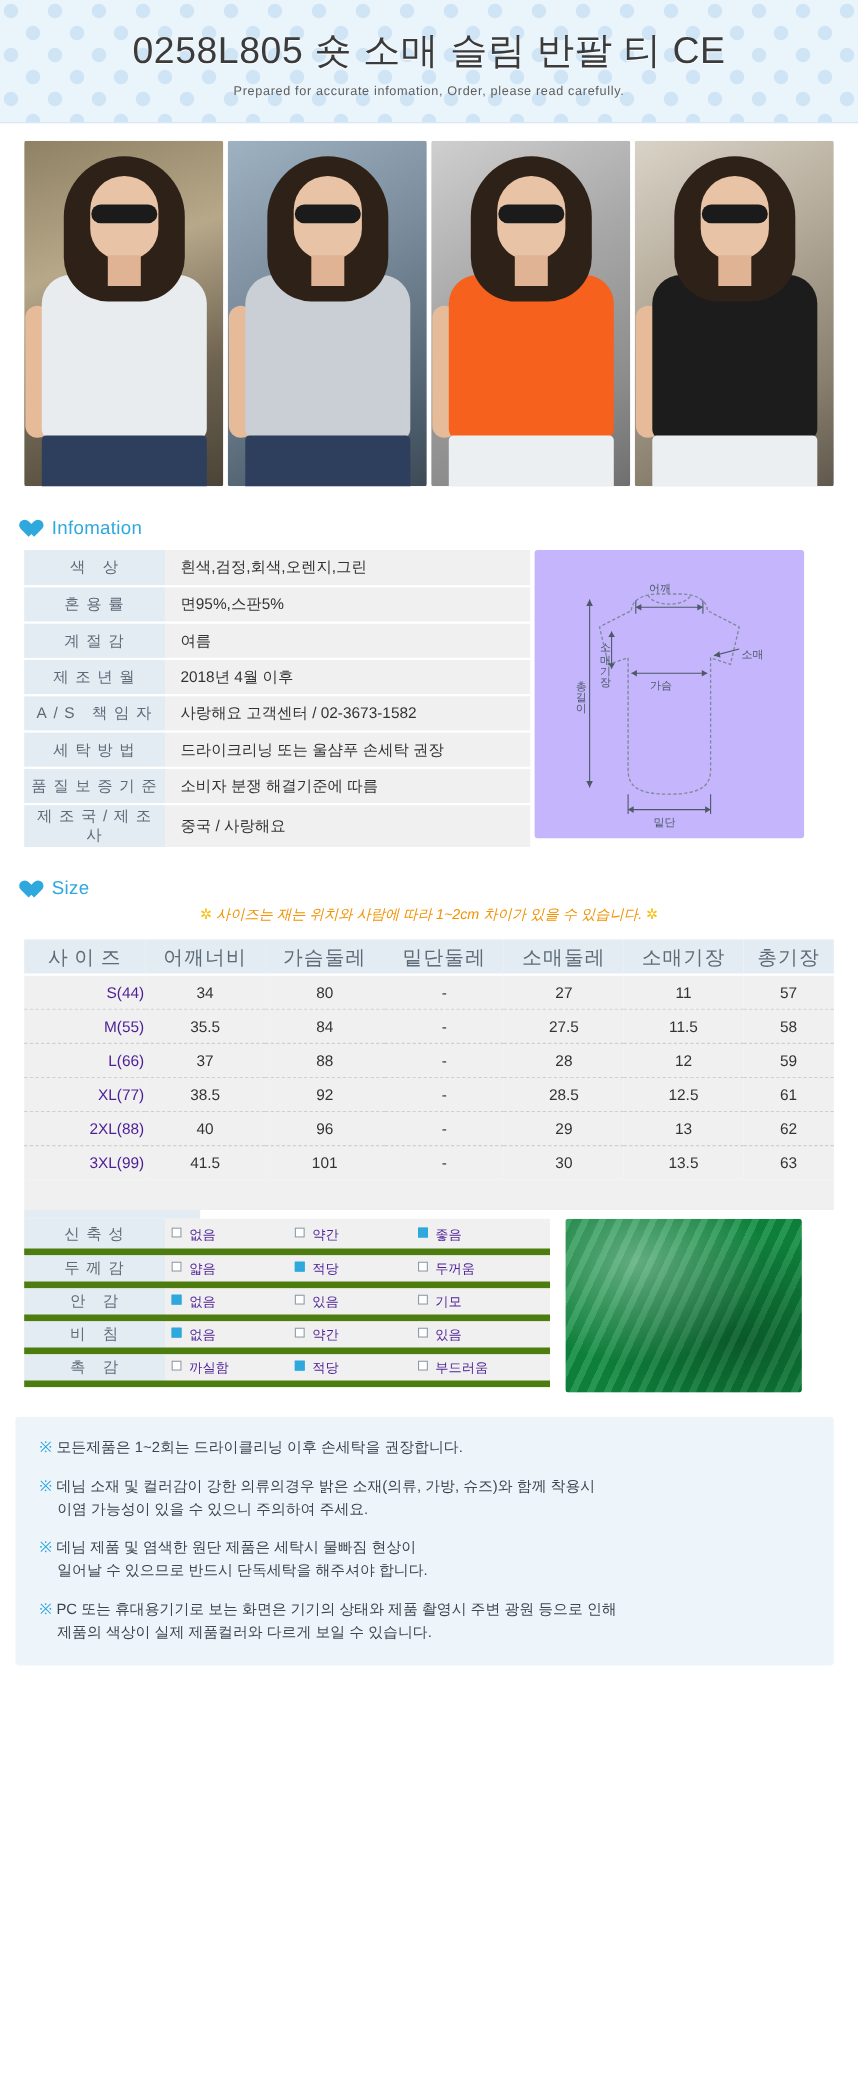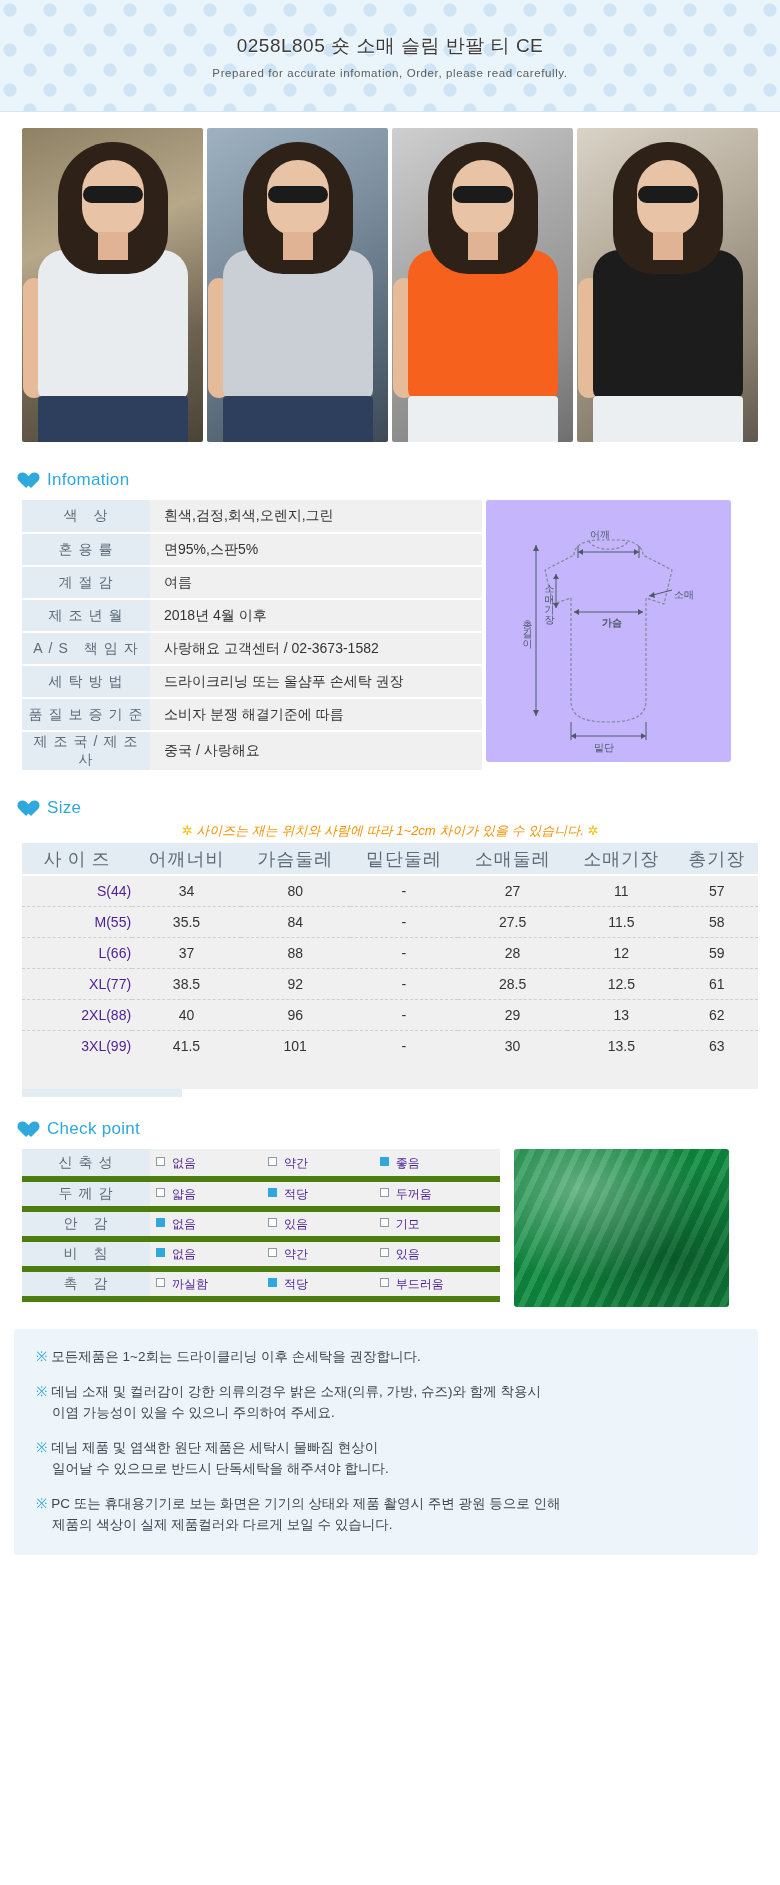--- a/index.html
+++ b/index.html
@@ -20,21 +20,21 @@
       radial-gradient(circle at 30px 30px, #cfe4f5 6px, transparent 7px),
       #eaf4fb;
     background-size: 40px 40px, 40px 40px, 100% 100%;
     border-bottom: 1px solid #d5e7f4;
     display: flex;
     flex-direction: column;
     align-items: center;
     justify-content: center;
   }
   .header-title {
-    font-size: 19px;
+    font-size: 34px;
     color: #3b3b3b;
     letter-spacing: 0.5px;
     font-weight: normal;
     margin: 0 0 8px 0;
     text-shadow: 0 1px 0 #fff;
   }
   .header-sub {
     font-size: 11.5px;
     color: #5e5e5e;
     letter-spacing: 0.6px;
@@ -111,21 +111,21 @@
   }
   .diagram {
     width: 245px; height: 262px; background: #c4b5fd; border-radius: 3px;
     position: relative; flex: none;
   }
   .diagram svg { position: absolute; inset: 0; }
   .dlabel { position: absolute; font-size: 10px; color: #4d5a66; }
 
   
   .size-note {
-    text-align: center; font-size: 13px; color: #f29100; margin: -6px 0 3px 0;
+    text-align: center; font-size: 13px; color: #f29100; margin: -6px 0 14px 0;
     font-style: italic;
   }
   .size-note .flower { color: #fbbd08; font-style: normal; }
   table.size { border-collapse: collapse; width: 736px; margin: 0 22px; }
   table.size th {
     background: #e4ecf3; color: #5d6b78; font-weight: normal; font-size: 18px;
     height: 32px; border-bottom: 2px solid #fff; letter-spacing: 1px;
   }
   table.size th:first-child { letter-spacing: 6px; padding-left:6px; }
   table.size td {
@@ -303,21 +303,21 @@
         <polygon points="50,216 47,210 53,210" fill="#4d5a66"></polygon>
 
         <line x1="85" y1="236" x2="160" y2="236" stroke="#4d5a66" stroke-width="1"></line>
         <polygon points="85,236 90,233 90,239" fill="#4d5a66"></polygon>
         <polygon points="160,236 155,233 155,239" fill="#4d5a66"></polygon>
         <line x1="85" y1="222" x2="85" y2="240" stroke="#4d5a66" stroke-width="1"></line>
         <line x1="160" y1="222" x2="160" y2="240" stroke="#4d5a66" stroke-width="1"></line>
       </svg>
       <span class="dlabel" style="left:104px; top:28px;">어깨</span>
       <span class="dlabel" style="left:56px; top:78px; writing-mode: vertical-rl;">소매기장</span>
-      <span class="dlabel" style="left:116px; top:116px;font-weight:bold;">가슴</span>
+      <span class="dlabel" style="left:105px; top:116px;">가슴</span>
       <span class="dlabel" style="left:188px; top:88px;">소매</span>
       <span class="dlabel" style="left:34px; top:112px; writing-mode: vertical-rl;">총길이</span>
       <span class="dlabel" style="left:108px; top:241px;">밑단</span>
     </div>
   </div>
 
   <div class="sec-head" style="margin-top:26px;">
     <span class="heart"></span>
     <span class="sec-title">Size</span>
   </div>
@@ -392,24 +392,20 @@
         <td>-</td>
         <td>30</td>
         <td>13.5</td>
         <td>63</td>
       </tr>
     </tbody>
   </table>
   <div class="size-foot"></div>
   <div class="size-foot-blue"></div>
 
-  <div class="sec-head" style="margin-top:22px;">
-    <span class="heart"></span>
-    <span class="sec-title">Check point</span>
-  </div>
 
   <div class="cp-wrap">
     <table class="cp">
       <tbody>
         <tr>
           <td class="k">신축성</td>
           <td class="opts">
             <span class="opt"><span class="box"></span><span>없음</span></span>
             <span class="opt"><span class="box"></span><span>약간</span></span>
             <span class="opt"><span class="box on"></span><span>좋음</span></span>

